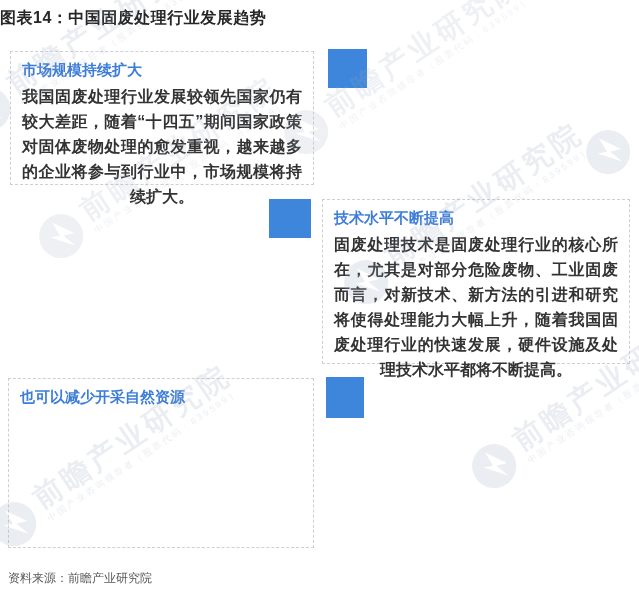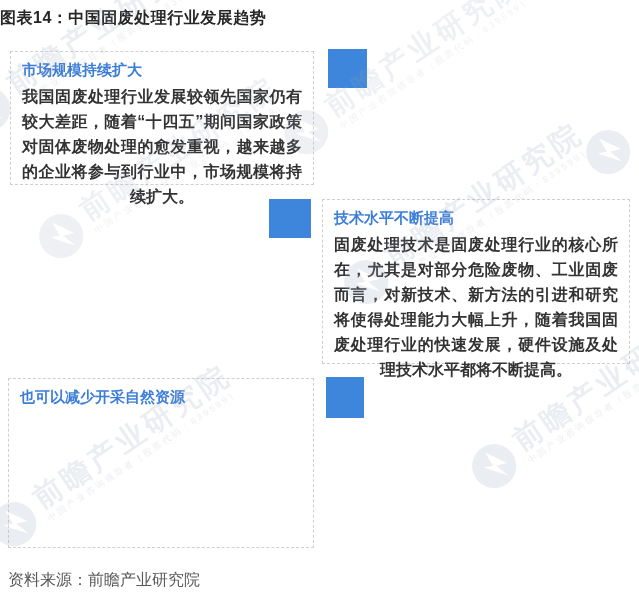--- a/index.html
+++ b/index.html
@@ -65,21 +65,21 @@
   .sq-2 { left: 269px; top: 199px; width: 42px; height: 39px; }
   .sq-3 { left: 326px; top: 377px; width: 38px; height: 41px; }
 
   .page-footer {
     position: absolute;
     left: 8px;
     right: 9px;
     top: 570px;
     display: flex;
     justify-content: space-between;
-    font-size: 16px;
+    font-size: 12px;
     color: var(--footer-text, #595959);
     z-index: 2;
   }
 
   
   .watermark-layer {
     position: absolute;
     inset: 0;
     z-index: 5;
     pointer-events: none;

